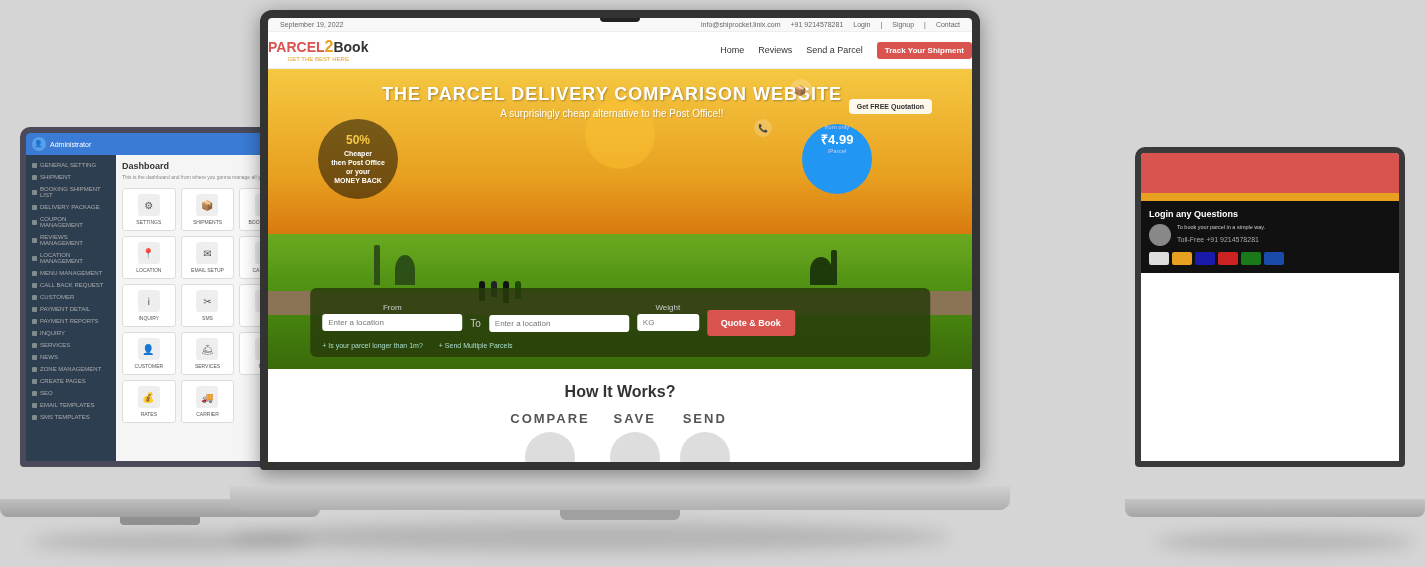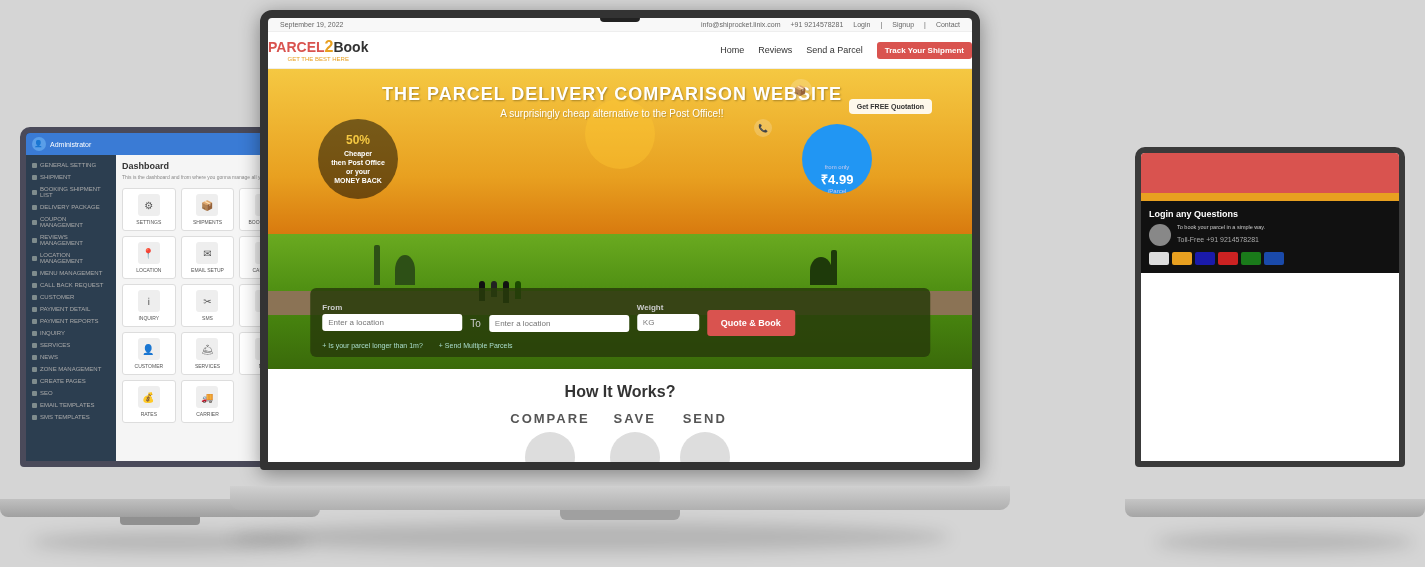--- a/index.html
+++ b/index.html
@@ -344,21 +344,21 @@
       position: absolute;
       right: 100px;
       top: 55px;
       width: 70px;
       height: 70px;
       background: #2196F3;
       border-radius: 50%;
       display: flex;
       flex-direction: column;
       align-items: center;
-      justify-content: flex-end;
+      justify-content: flex-start;
       text-align: center;
       z-index: 6;
     }
     .hero-price-badge .from { color: #cce; font-size: 6px; }
     .hero-price-badge .price { color: white; font-size: 13px; font-weight: bold; }
     .hero-price-badge .per { color: #cce; font-size: 6px; }
 
     .hero-quotation {
       position: absolute;
       right: 40px;
@@ -390,21 +390,22 @@
       gap: 8px;
     }
     .search-field {
       display: flex;
       flex-direction: column;
     }
     .search-label {
       color: #ccc;
       font-size: 8px;
       margin-bottom: 2px;
-      font-weight: bold;
+      font-weight: normal;
+      text-align: center;
     }
     .search-input {
       background: white;
       border: none;
       border-radius: 3px;
       padding: 4px 6px;
       font-size: 8px;
       color: #999;
       width: 140px;
     }

